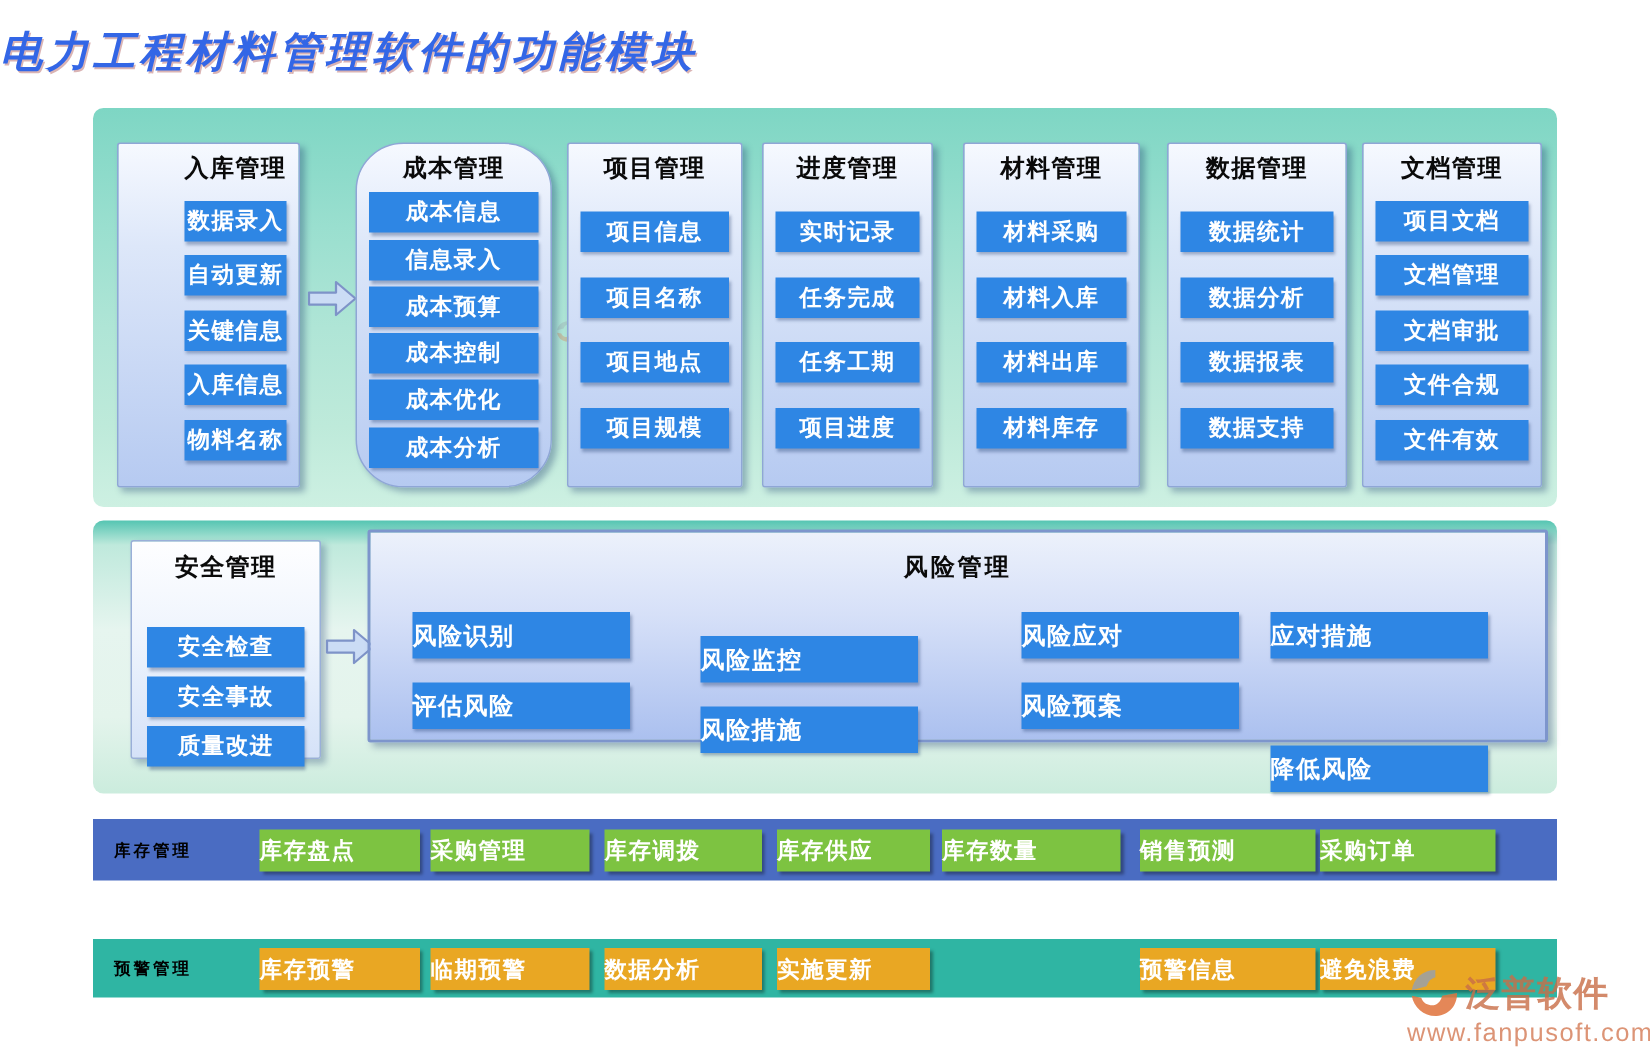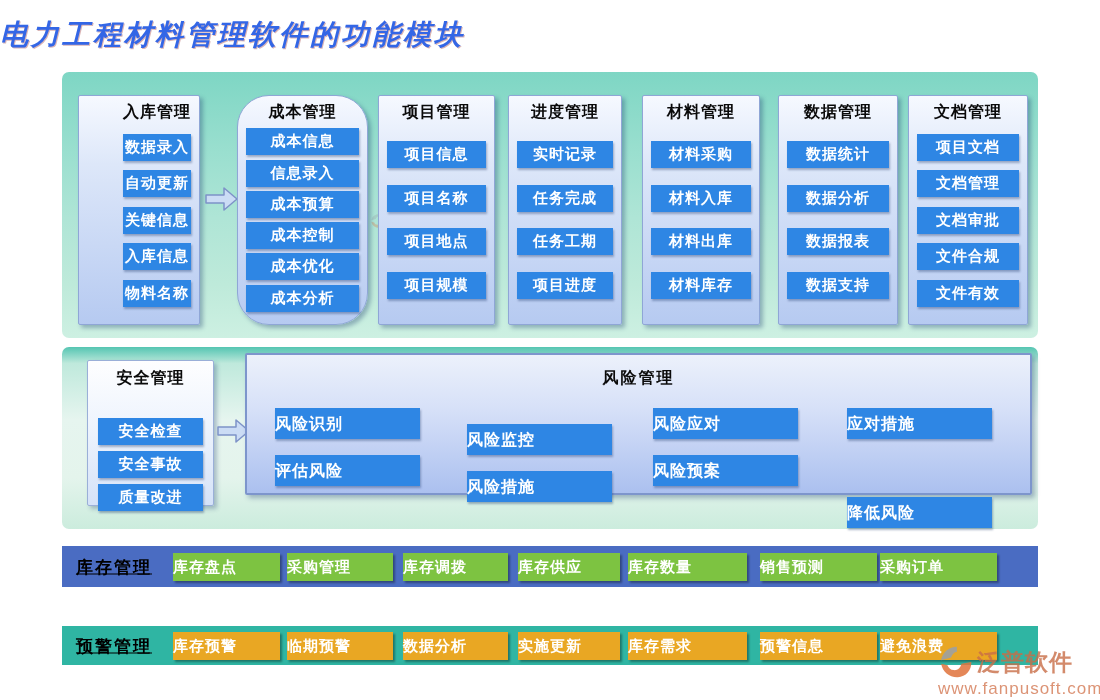--- a/index.html
+++ b/index.html
@@ -72,29 +72,29 @@
     text-align:center;font-weight:bold;font-size:16px;color:#0a0a0a;
     margin-top:13px;letter-spacing:2px;
   }
   .risk-btn{
     position:absolute;width:145px;height:31px;line-height:31px;box-sizing:border-box;
     background:var(--accent-blue,#2E86E4);color:#fff;font-weight:bold;font-size:16px;
     letter-spacing:1px;
     box-shadow:1px 2px 2px rgba(20,50,100,0.35);white-space:nowrap;
   }
   .r1{top:53px;} .r2{top:100px;}
-  .c1{left:28px;} .c2{left:220px;margin-top:16px;} .c3{left:406px;} .c4{left:600px;}
+  .c1{left:28px;} .c2{left:220px;margin-top:16px;} .c3{left:434px;} .c4{left:600px;}
   .r2.c4{top:94px;margin-top:48px;}
   
   .bar{position:absolute;left:62px;width:976px;}
   .bar-inventory{top:546px;height:41px;background:var(--bar-blue,#4A6CC2);}
   .bar-alert{top:590px;height:39px;background:var(--bar-teal,#2FB5A3);margin-top:36px;}
   .bar-label{
     position:absolute;left:14px;top:50%;transform:translateY(-50%);
-    font-weight:bold;font-size:17px;color:#000;letter-spacing:2px;white-space:nowrap;text-decoration:underline;
+    font-weight:bold;font-size:11px;color:#000;letter-spacing:2px;white-space:nowrap;
   }
   .bar-btn{
     position:absolute;top:50%;transform:translateY(-50%);height:28px;line-height:28px;
     color:#fff;font-weight:bold;font-size:15px;text-align:left;letter-spacing:1px;
     box-shadow:2px 2px 2px rgba(0,0,0,0.35);white-space:nowrap;
   }
   .bar-inventory .bar-btn{background:var(--btn-green,#7DC341);}
   .bar-alert .bar-btn{background:var(--btn-orange,#E9A723);}
   .s1{left:111px;width:107px;} .s2{left:225px;width:106px;} .s3{left:341px;width:105px;}
   .s4{left:456px;width:102px;} .s5{left:566px;width:119px;} .s6{left:698px;width:117px;}
@@ -246,21 +246,20 @@
   <div class="bar-btn s6">销售预测</div>
   <div class="bar-btn s7">采购订单</div>
 </div>
 
 <div class="bar bar-alert">
   <div class="bar-label">预警管理</div>
   <div class="bar-btn s1">库存预警</div>
   <div class="bar-btn s2">临期预警</div>
   <div class="bar-btn s3">数据分析</div>
   <div class="bar-btn s4">实施更新</div>
-  <div class="bar-btn s5">库存需求</div>
   <div class="bar-btn s6">预警信息</div>
   <div class="bar-btn s7">避免浪费</div>
 </div>
 
 <div class="brand">
   <div class="brand-top">
     <svg width="36" height="36" viewBox="0 0 40 40">
       <path d="M21 3 C12 3 5 9 3.5 18 L14.5 15 C16 11 18 9 21 8.5 Z" fill="#9aa0a8"></path>
       <path d="M3.5 22 C5 31 13 37.5 22 37 C31 36.5 37.5 29 37 20 L26 22 C25 27 21.5 29.5 17.5 29 C14 28.6 11.5 26.5 10.6 23.5 Z" fill="#e0733c"></path>
     </svg>

